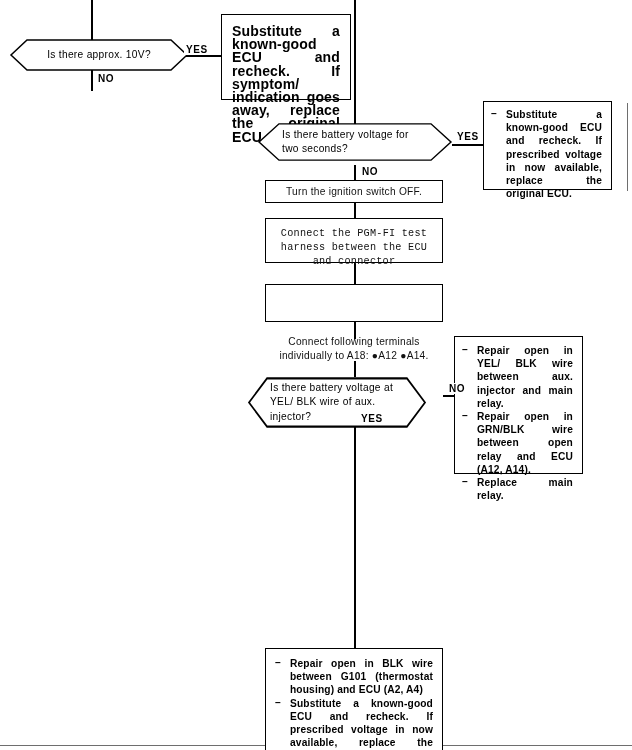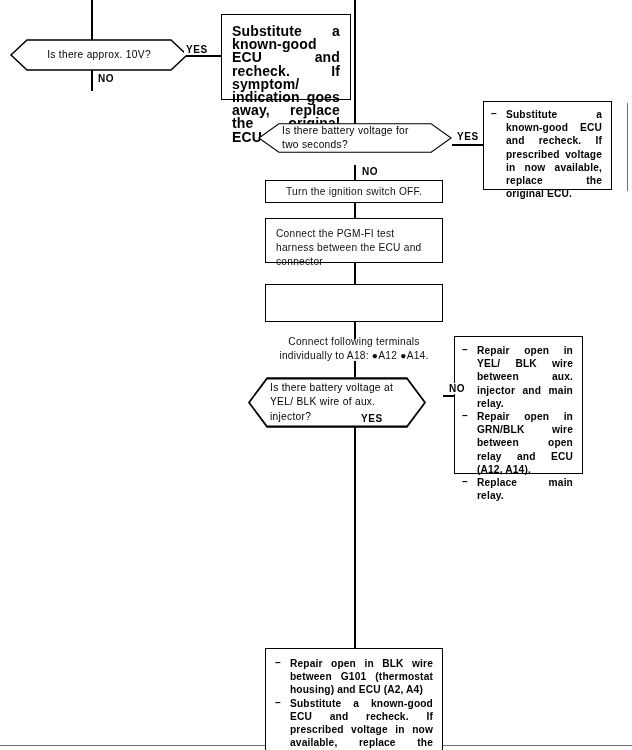--- a/index.html
+++ b/index.html
@@ -173,21 +173,21 @@
 
   <span class="branch-label" style="left:184px; top:44px;">YES</span>
 
 
   <div class="box" style="left:221px; top:14px; width:130px; height:86px;">
     <div class="box-inner" style="padding:10px 10px 8px 10px;">
       <div class="plain-bold">Substitute a known-good ECU and recheck. If symptom/ indication goes away, replace the original ECU.</div>
     </div>
   </div>
 
-  <div class="hex" style="left:258px; top:123px; width:194px; height:30px;">
+  <div class="hex" style="left:258px; top:123px; width:194px; height:38px;">
     <svg viewBox="0 0 194 43" preserveAspectRatio="none">
       <polygon points="21,1 173,1 193,21.5 173,42 21,42 1,21.5" fill="#fff" stroke="#000" stroke-width="1.5"></polygon>
     </svg>
     <div class="hex-label left" style="padding:0 26px 0 24px;">Is there battery voltage for two seconds?</div>
   </div>
 
   <span class="branch-label" style="left:360px; top:166px;">NO</span>
 
   <span class="branch-label" style="left:455px; top:131px;">YES</span>
 
@@ -200,21 +200,21 @@
   </div>
 
   <div class="box" style="left:265px; top:180px; width:178px; height:23px;">
     <div class="box-inner" style="padding:4px 6px;">
       <div class="proc-text">Turn the ignition switch OFF.</div>
     </div>
   </div>
 
   <div class="box" style="left:265px; top:218px; width:178px; height:45px;">
     <div class="box-inner" style="padding:8px 10px;">
-      <div class="proc-text" style="text-align:left;">Connect the PGM-FI test harness between the ECU and connector</div>
+      <div class="proc-text" style="text-align:center;font-family:Liberation Mono, monospace;">Connect the PGM-FI test harness between the ECU and connector</div>
     </div>
   </div>
 
   <div class="box" style="left:265px; top:284px; width:178px; height:38px;">
     <div class="box-inner" style="padding:6px 8px;">
       <div class="proc-text" style="text-align:center;margin-top:44px;">Connect following terminals individually to A18:  ●A12  ●A14.</div>
     </div>
   </div>
 
 

